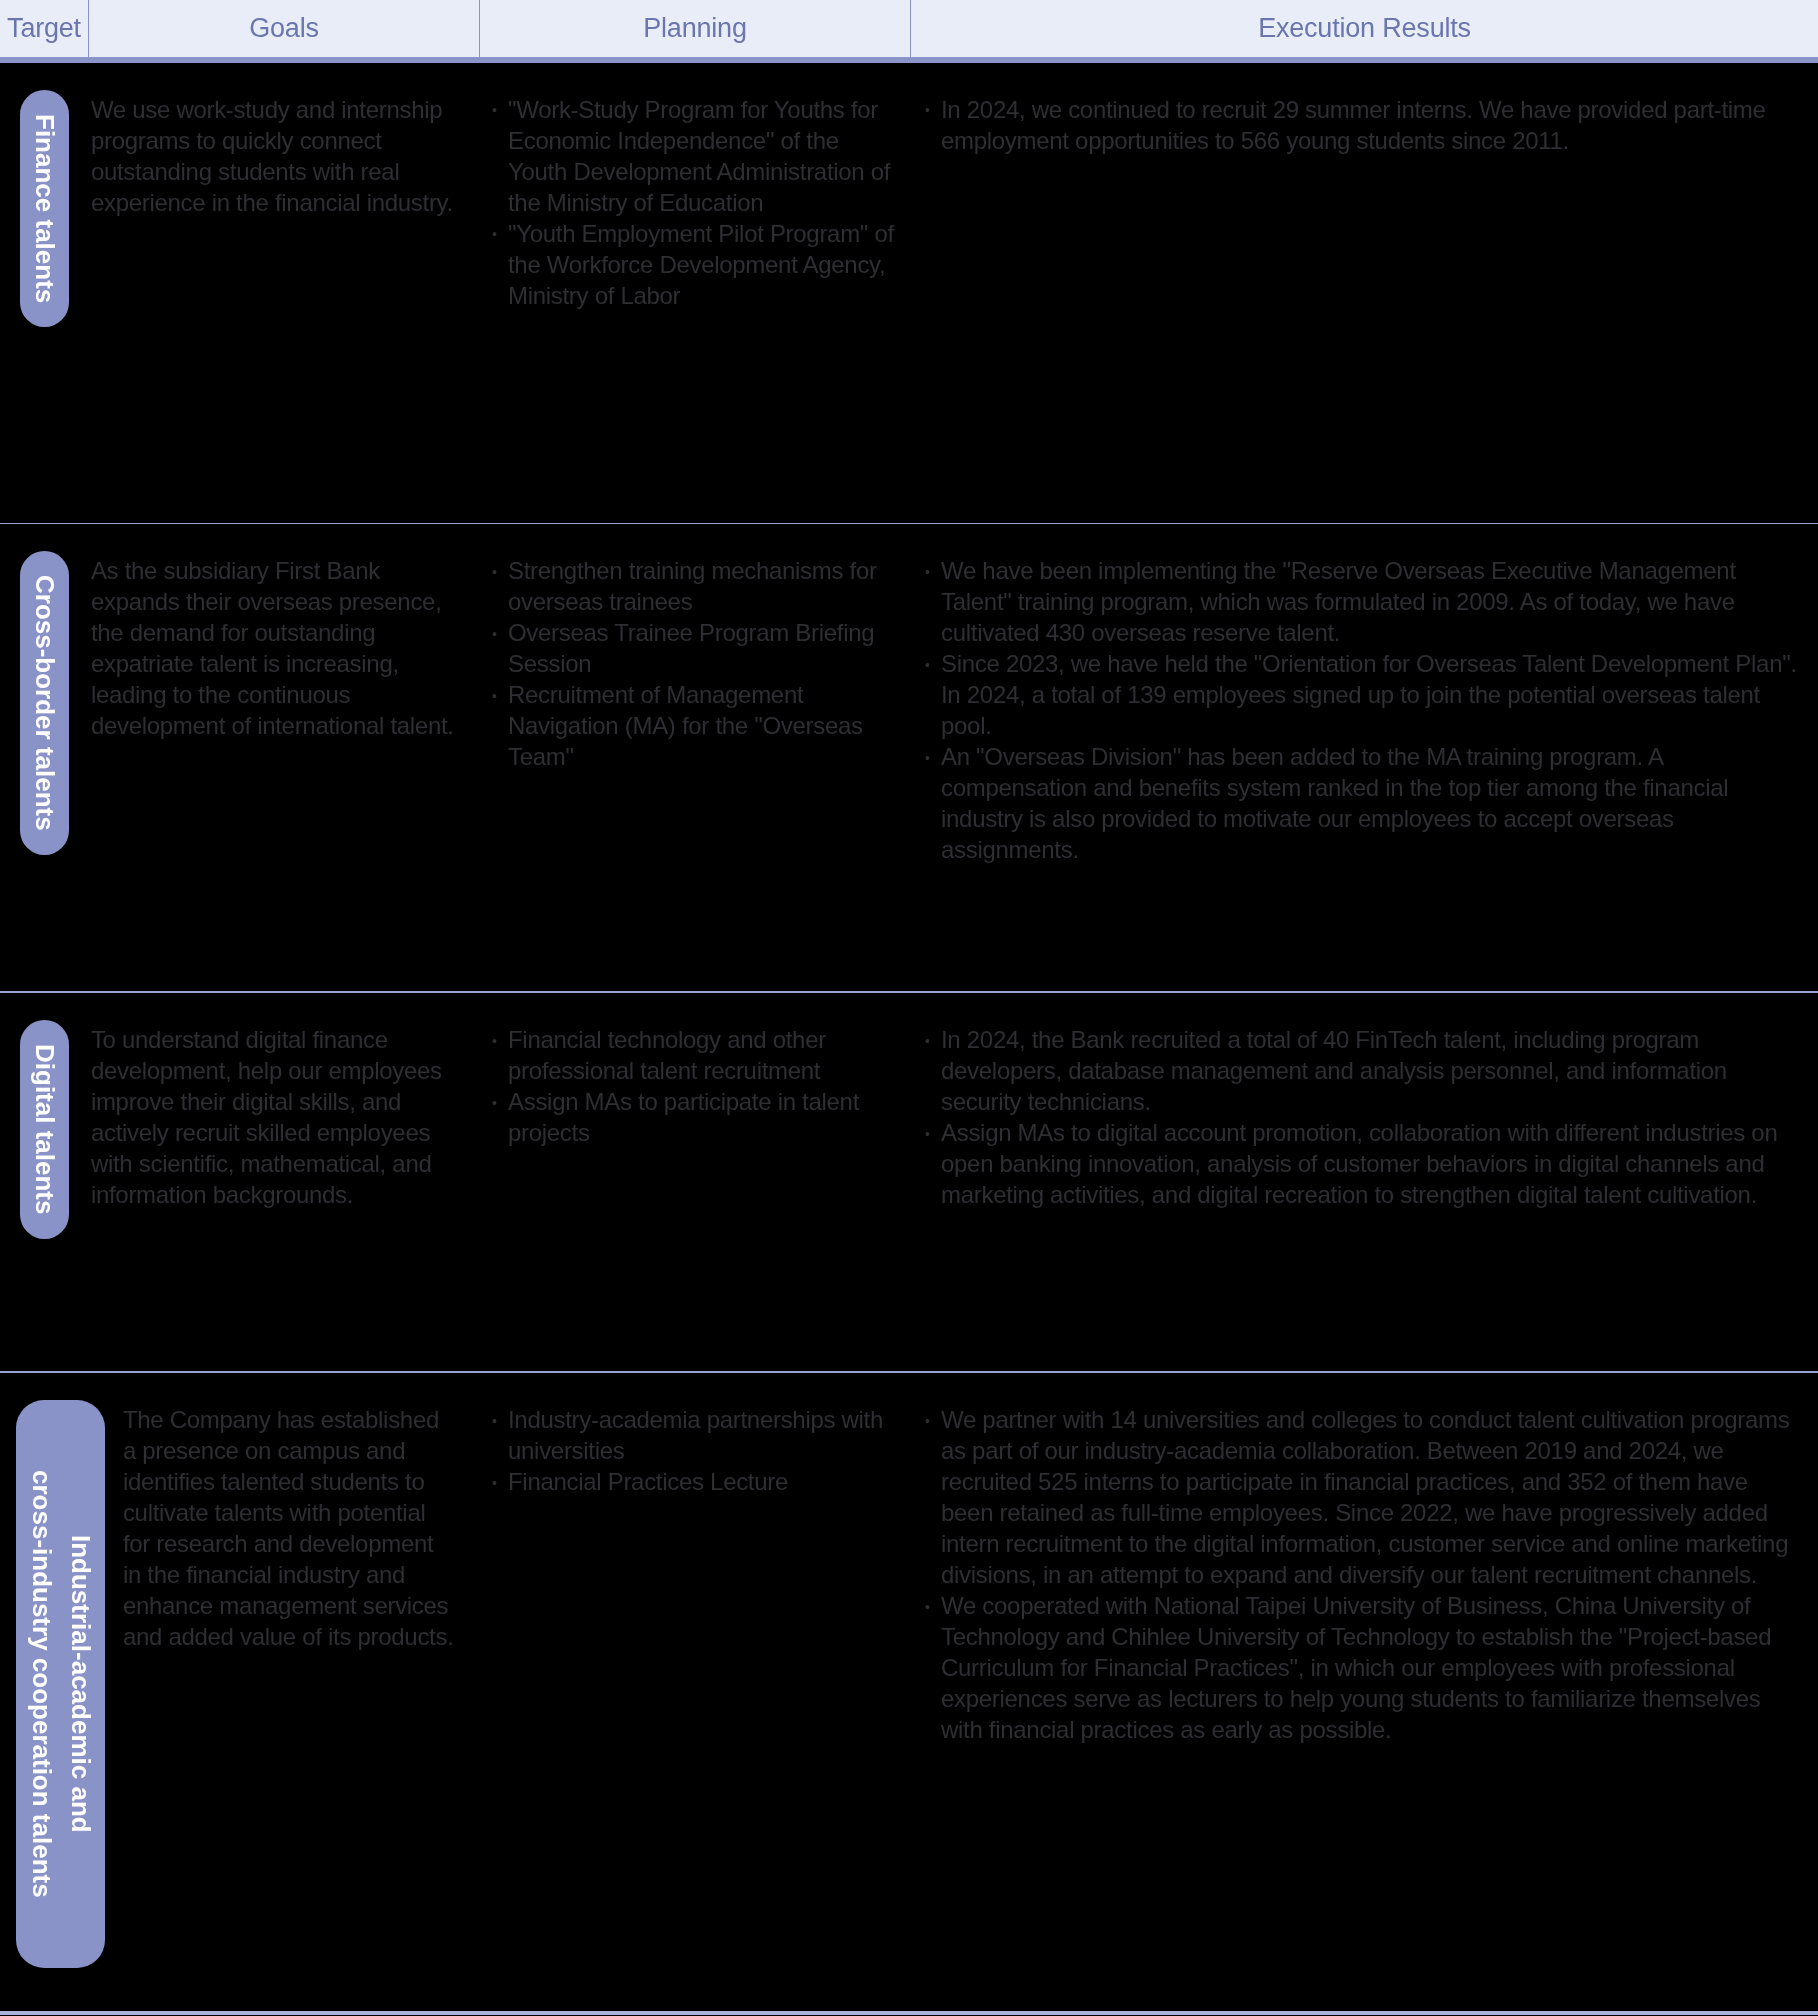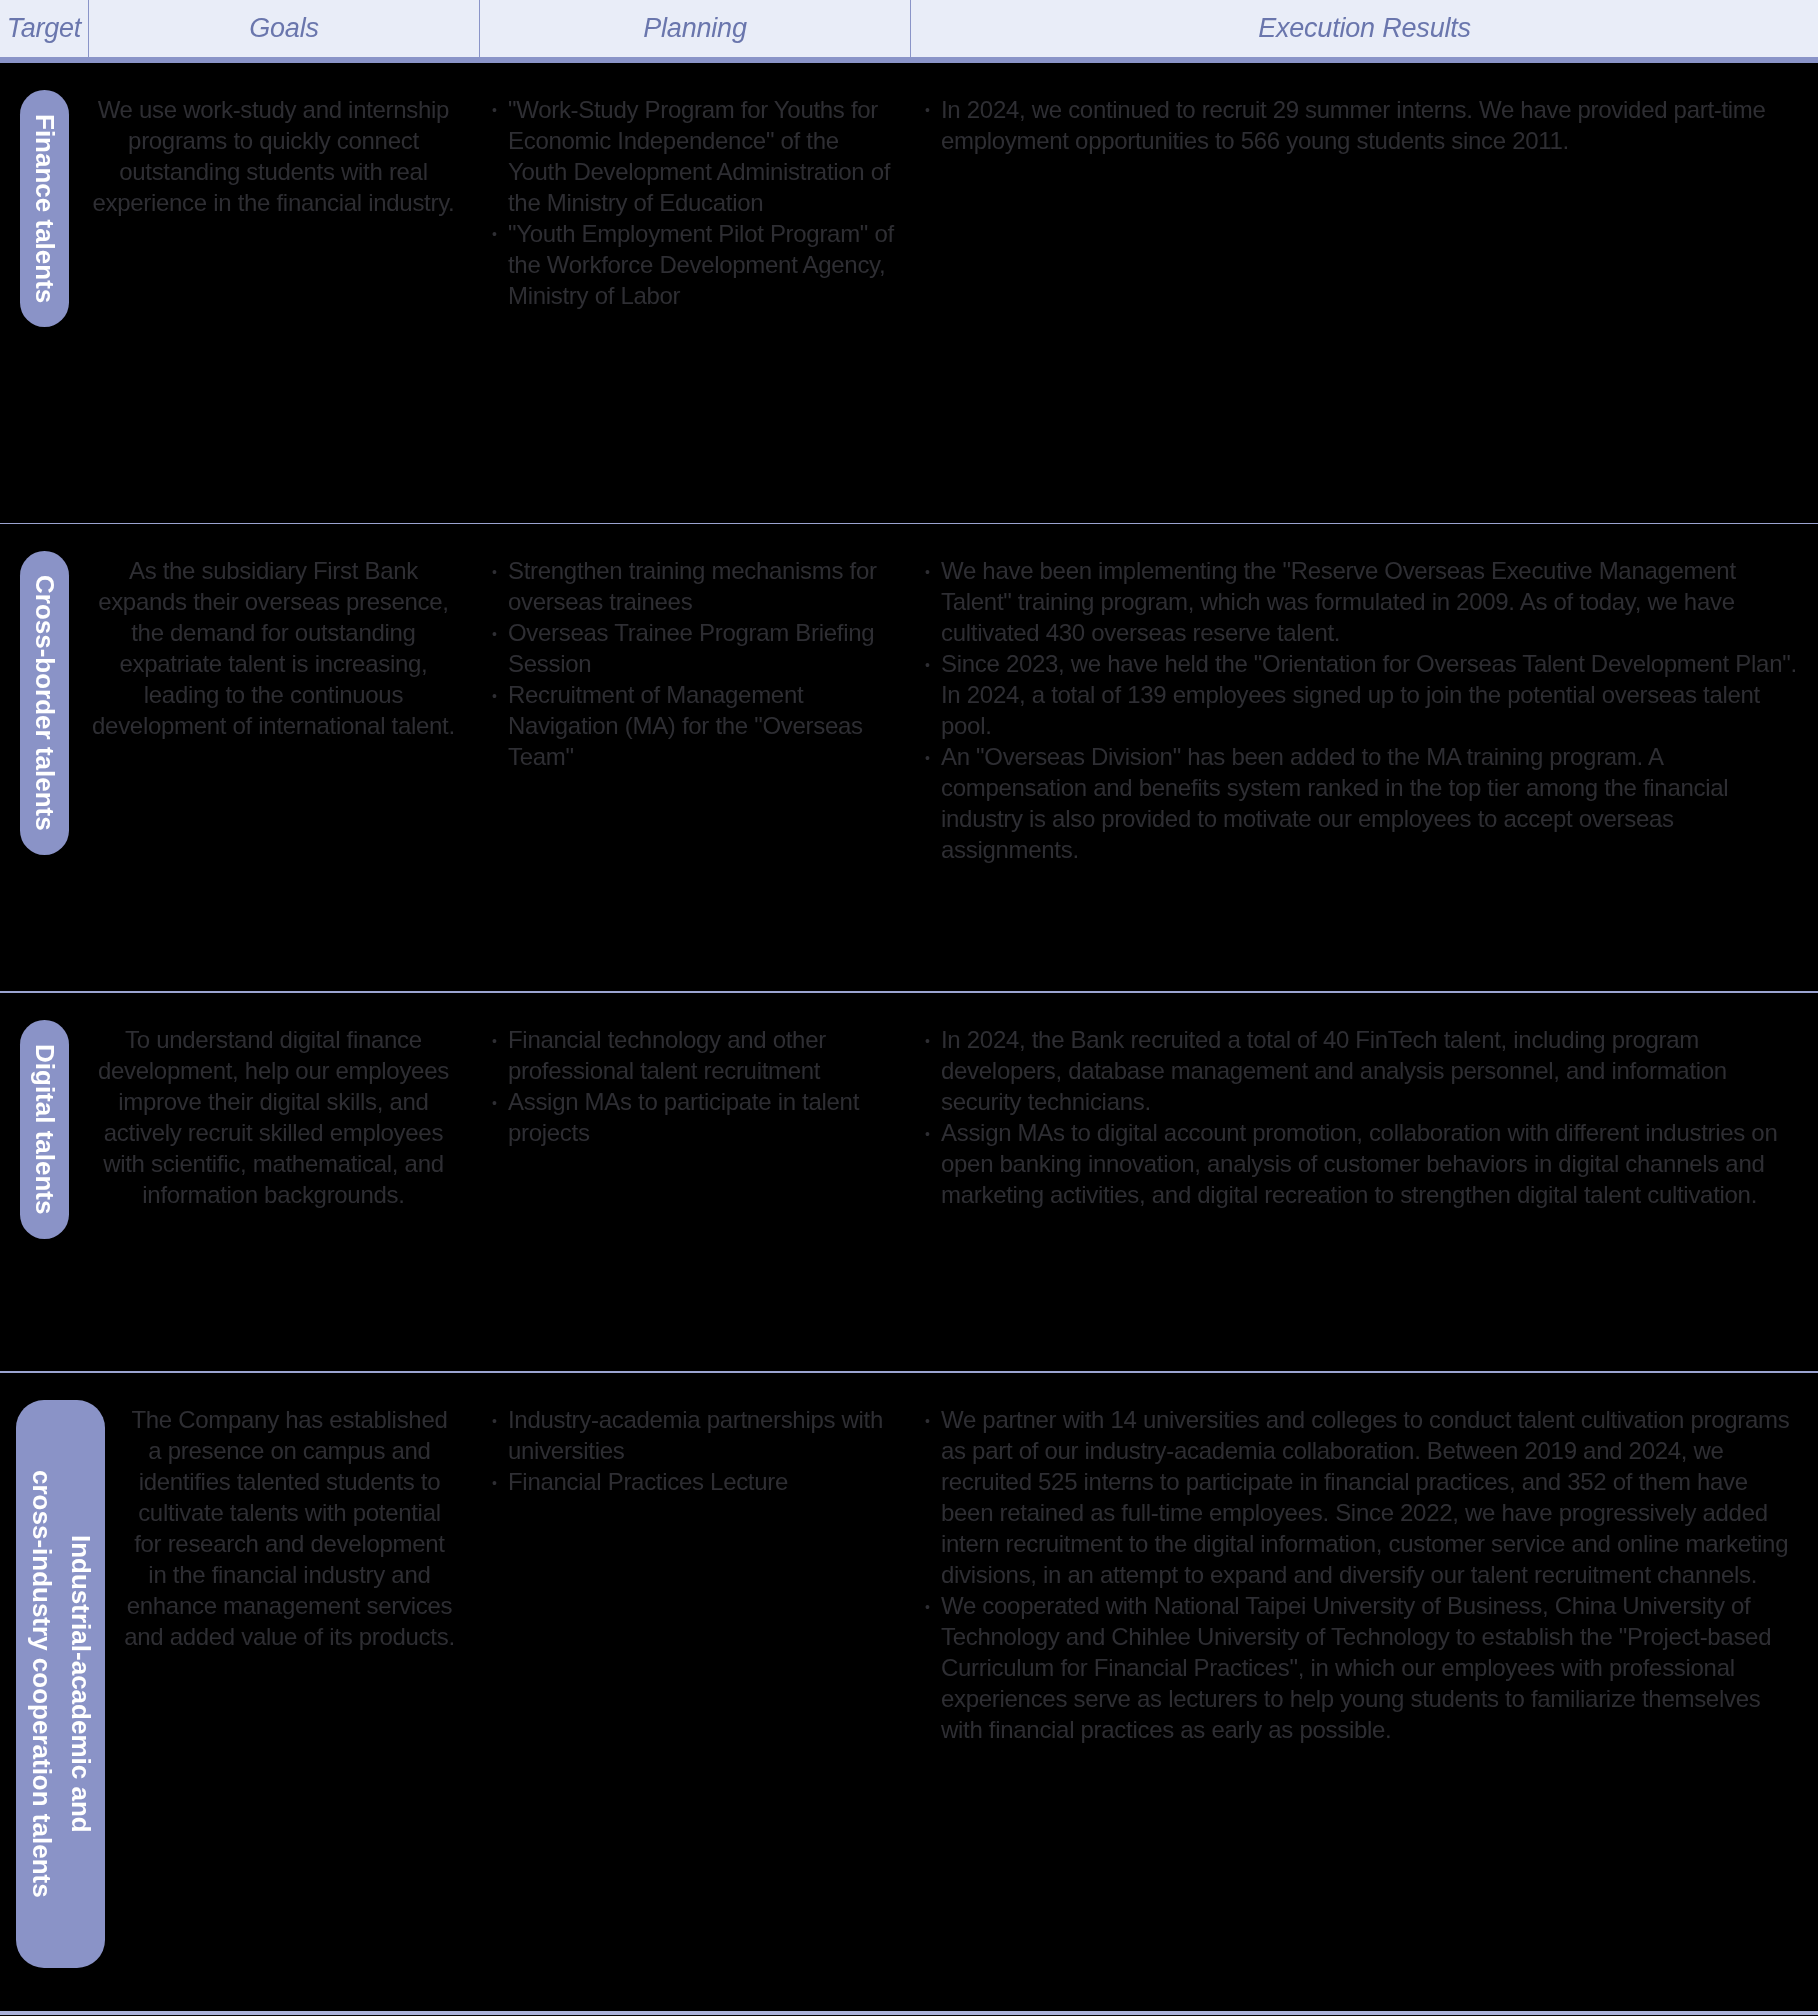--- a/index.html
+++ b/index.html
@@ -21,21 +21,20 @@
   .header-row{
     display:grid;
     grid-template-columns:89px 391px 431px 1fr;
     height:57px;
     background:var(--header-bg,#e9edf8);
   }
   .header-cell{
     display:flex;align-items:center;justify-content:center;
     font-size:27px;letter-spacing:-0.2px;
     color:var(--header-text,#6a76ad);
-    font-style:italic;
   }
   .header-cell.with-rule{border-right:1.9px solid var(--header-rule,#8a94c8);}
   .header-underline{height:5.6px;background:var(--header-rule,#8a94c8);}
 
   
   .row{display:grid;background:var(--body-bg,#000);}
   .row.cols-a{grid-template-columns:89px 391px 431px 1fr;}
   .row.cols-b{grid-template-columns:121px 359px 431px 1fr;}
   .r1{min-height:460px;}
   .r2{min-height:467px;}
@@ -57,21 +56,21 @@
     display:flex;flex-direction:column;
     align-items:center;justify-content:center;
     padding:24px 4.6px;
     font-weight:700;font-size:26px;letter-spacing:0;
   }
   .pill span{display:block;line-height:40px;white-space:nowrap;}
   .pill.wide{height:568px;width:89px;}
   .pill.wide span{line-height:39px;}
 
   
-  .cell-goals{padding:31px 24px 18.6px 1.9px;text-align:center;}
+  .cell-goals{padding:31px 24px 18.6px 1.9px;}
 
   
   .cell-planning{padding:31px 11px 18.6px 12px;}
   .cell-exec{padding:31px 18.6px 18.6px 14px;}
   ul.bullets{list-style:none;}
   ul.bullets li{position:relative;padding-left:16px;}
   ul.bullets li::before{
     content:"•";
     position:absolute;left:0;top:1.9px;
     font-size:14px;line-height:31px;

